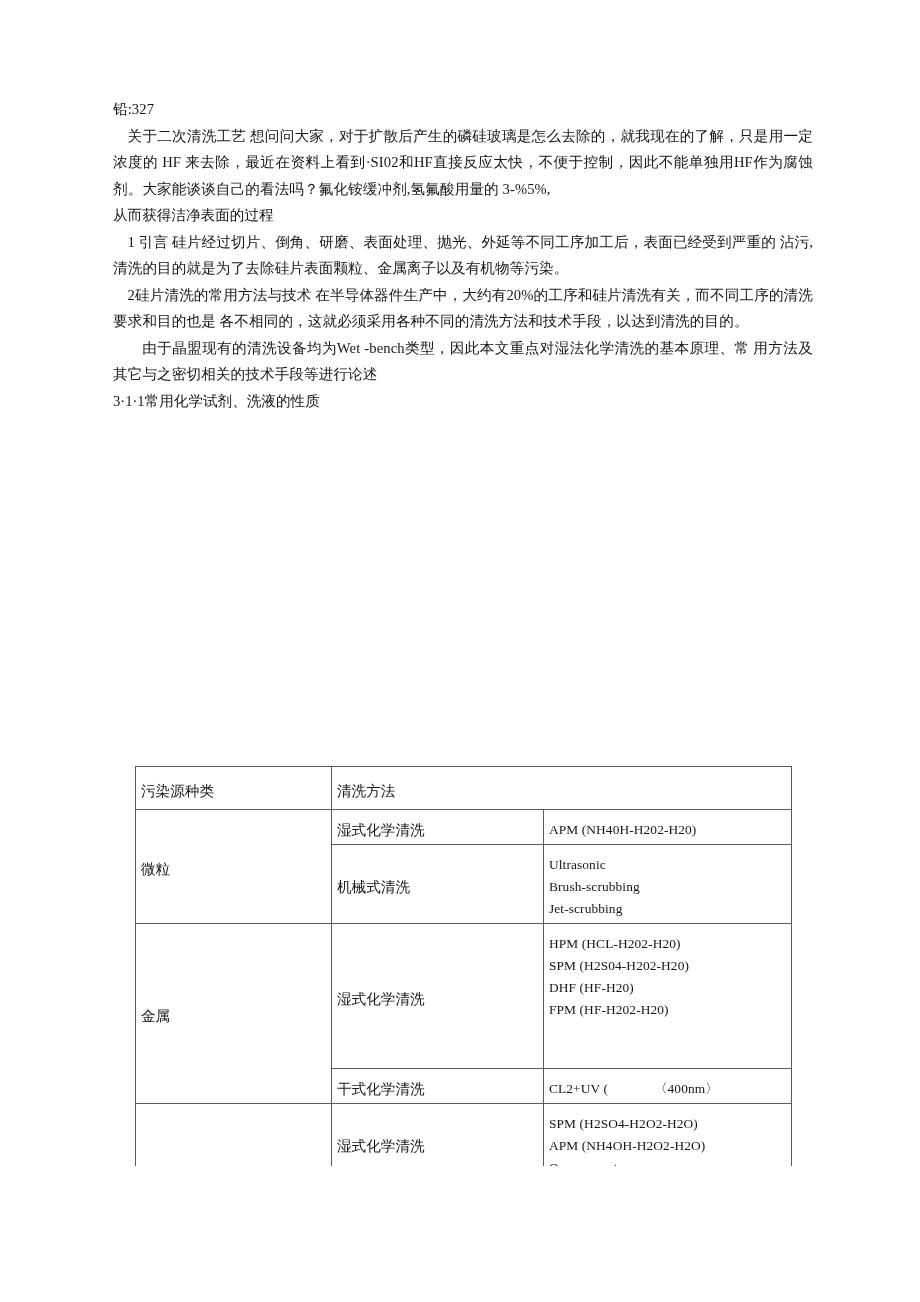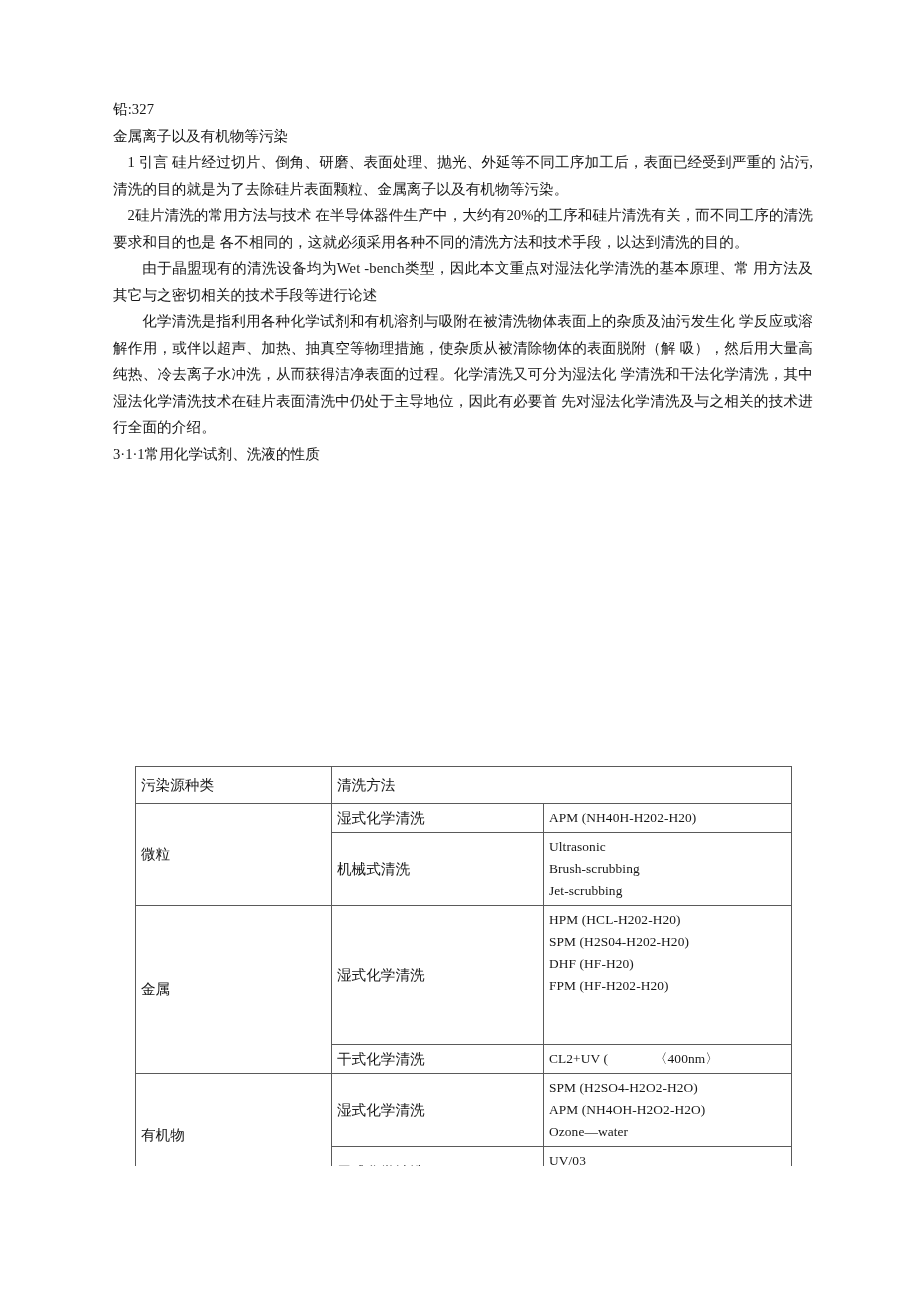--- a/index.html
+++ b/index.html
@@ -58,21 +58,21 @@
   table.doc-table {
     border-collapse: collapse;
     width: 656px;
     table-layout: fixed;
     font-size: 14.2px;
     color: #161616;
   }
   table.doc-table td {
     border: 1px solid #5a5a5a;
     vertical-align: middle;
-    padding: 3px 6px 3px 5px;
+    padding: 9px 6px 3px 5px;
     line-height: 21px;
   }
   table.doc-table td.hdr {
     vertical-align: middle;
     height: 30px;
   }
   col.c1 { width: 196px; }
   col.c2 { width: 212px; }
   col.c3 { width: 248px; }
   .latin {
@@ -99,31 +99,31 @@
 <body>
 
 <div class="page">
 
   <div class="content">
 
     <p class="p noindent">铅:327</p>
 
 
 
-
-    <p class="heading">金属离子以及有机物等污染</p>
+    <p class="p indent1">关于二次清洗工艺  想问问大家，对于扩散后产生的磷硅玻璃是怎么去除的，就我现在的了解，只是用一定浓度的 HF 来去除，最近在资料上看到·SI02和HF直接反应太快，不便于控制，因此不能单独用HF作为腐蚀 剂。大家能谈谈自己的看法吗？氟化铵缓冲剂,氢氟酸用量的 3-%5%,</p>
+
+    <p class="heading">从而获得洁净表面的过程</p>
 
     <p class="p indent1">1 引言  硅片经过切片、倒角、研磨、表面处理、抛光、外延等不同工序加工后，表面已经受到严重的  沾污,清洗的目的就是为了去除硅片表面颗粒、金属离子以及有机物等污染。</p>
 
     <p class="p indent1">2硅片清洗的常用方法与技术 在半导体器件生产中，大约有20%的工序和硅片清洗有关，而不同工序的清洗要求和目的也是 各不相同的，这就必须采用各种不同的清洗方法和技术手段，以达到清洗的目的。</p>
 
     <p class="p indent2">由于晶盟现有的清洗设备均为Wet -bench类型，因此本文重点对湿法化学清洗的基本原理、常 用方法及其它与之密切相关的技术手段等进行论述</p>
 
 
-    <p class="p indent2">化学清洗是指利用各种化学试剂和有机溶剂与吸附在被清洗物体表面上的杂质及油污发生化  学反应或溶解作用，或伴以超声、加热、抽真空等物理措施，使杂质从被清除物体的表面脱附（解  吸），然后用大量高纯热、冷去离子水冲洗，从而获得洁净表面的过程。化学清洗又可分为湿法化  学清洗和干法化学清洗，其中湿法化学清洗技术在硅片表面清洗中仍处于主导地位，因此有必要首  先对湿法化学清洗及与之相关的技术进行全面的介绍。</p>
 
     <p class="heading">3·1·1常用化学试剂、洗液的性质</p>
 
 
   </div>
 
   <div class="tbl-wrap">
     <table class="doc-table">
       <colgroup>
         <col class="c1">

